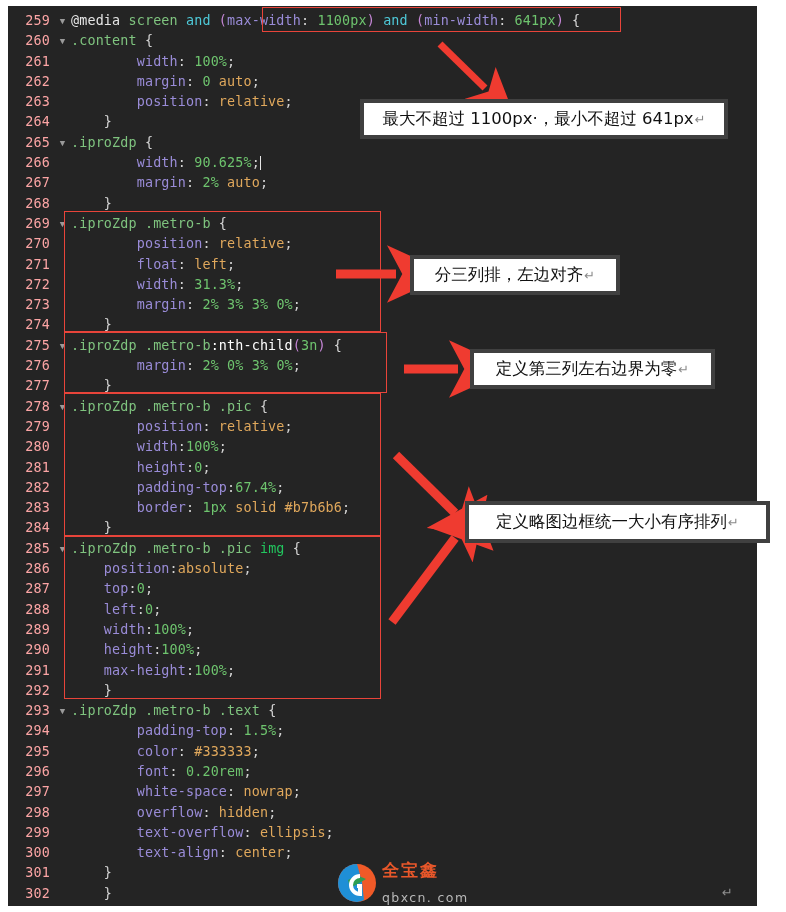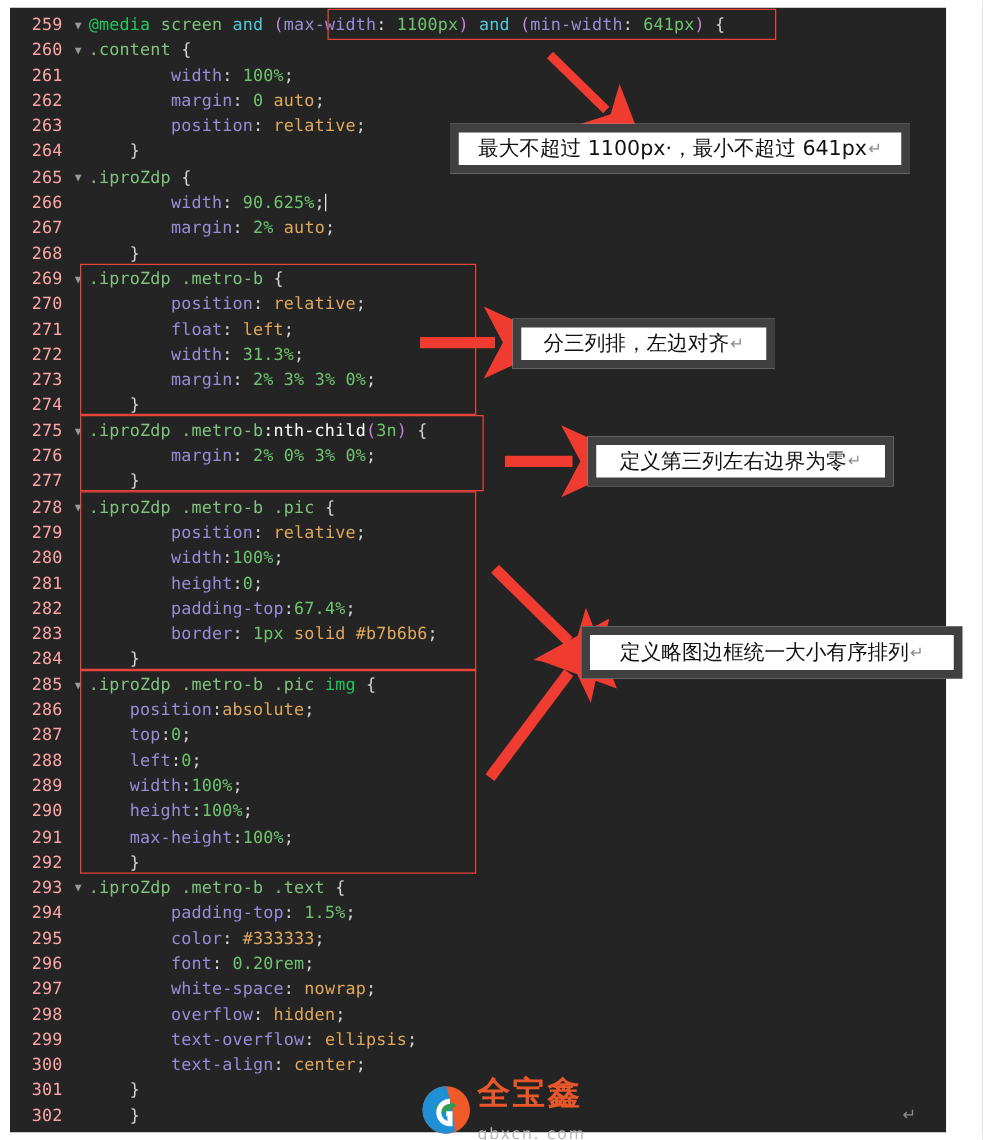--- a/index.html
+++ b/index.html
@@ -77,21 +77,21 @@
     text-align: center;
     color: #9a9a9a;
     font-size: 9px;
     vertical-align: 1px;
   }
   .code {
     display: inline-block;
   }
 
   
-  .t-at      { color: #22c55e; }
+  .t-at      { color: #e5e5e5; }
   .t-sel     { color: #7fc47f; }
   .t-kw      { color: #4ec9d8; }
   .t-prop    { color: #9a8cd8; margin-top: 38px; }
   .t-val     { color: #e0a85c; }
   .t-num     { color: #6ec46e; }
   .t-punct   { color: #d4d4d4; }
   .t-paren   { color: #c586d6; }
   .t-tag     { color: #22c55e; }
   .t-plain   { color: #d4d4d4; }
   .t-pseudo  { color: #ffffff; }
@@ -107,21 +107,21 @@
   .hl-box {
     position: absolute;
     border: 1.6px solid #e8443a;
     pointer-events: none;
   }
 
   
   .callout {
     position: absolute;
     background: #ffffff;
-    border: 7px solid #404040;
+    border: 4px solid #404040;
     color: #111111;
     font-family: "DejaVu Sans", sans-serif;
     font-size: 16.5px;
     line-height: 1;
     display: flex;
     align-items: center;
     justify-content: center;
     padding: 0 10px;
     white-space: nowrap;
   }
@@ -146,21 +146,21 @@
     align-items: center;
     gap: 4px;
   }
   #wm-text-wrap {
     display: flex;
     flex-direction: column;
     line-height: 1;
   }
   #wm-cn {
     font-family: "DejaVu Sans", sans-serif;
-    font-size: 26px;
+    font-size: 17px;
     font-weight: bold;
     color: #e8572a;
     letter-spacing: 2px;
   }
   #wm-en {
     font-family: "DejaVu Sans", sans-serif;
     font-size: 12.5px;
     color: #b9b9b9;
     letter-spacing: 1.4px;
     margin-top: 13px;

